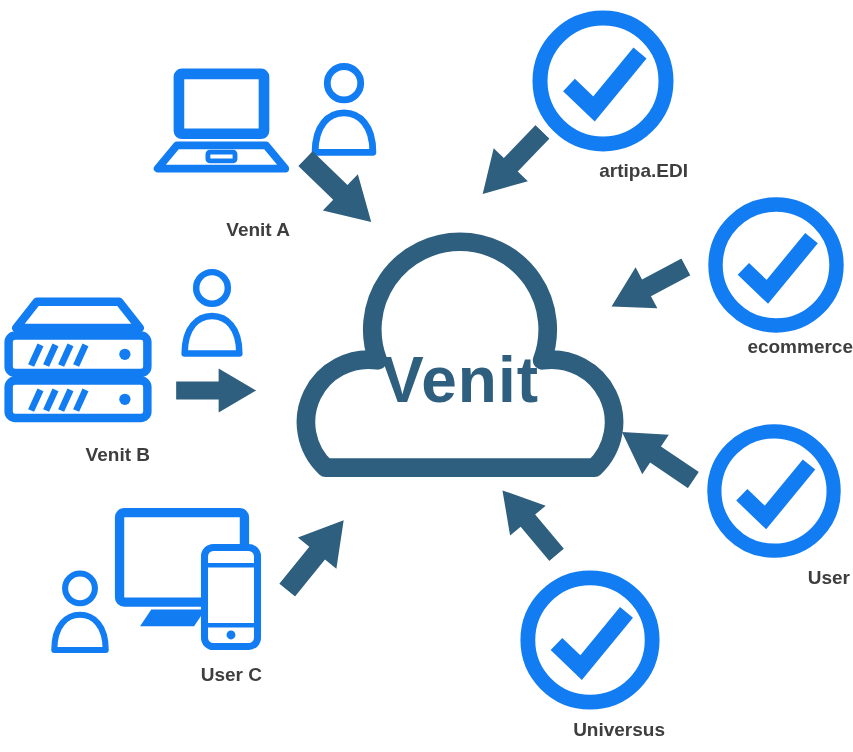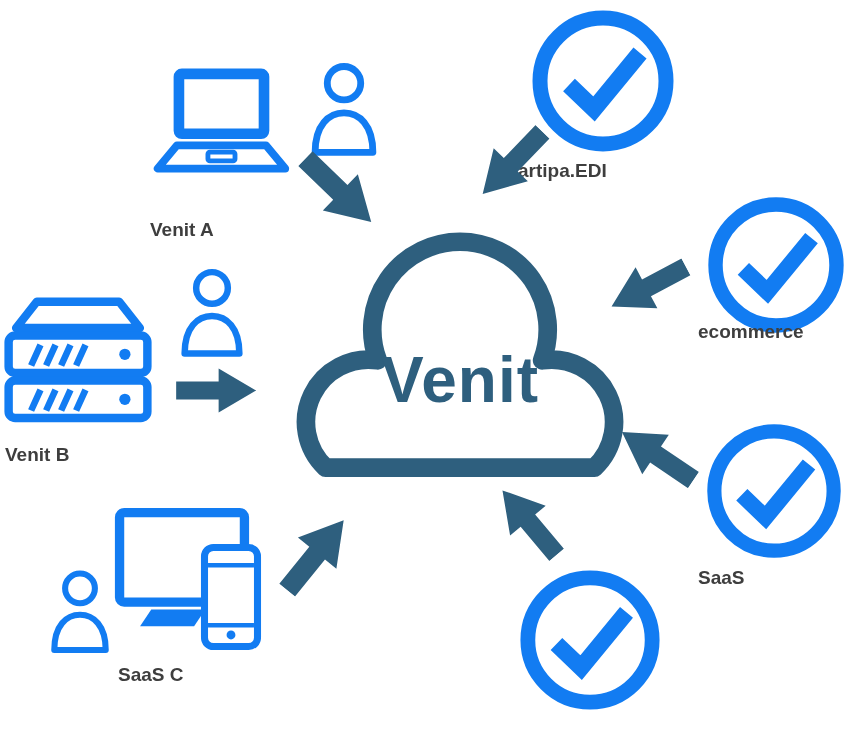--- a/index.html
+++ b/index.html
@@ -5,21 +5,21 @@
   :root{
     --blue:#127CF2;
     --dark:#2E5F7E;
     --label:#3E3E3E;
   }
   html,body{margin:0;padding:0;background:#ffffff;}
   body{font-family:"Liberation Sans", sans-serif;}
   .canvas{position:relative;width:853px;height:752px;background:#ffffff;overflow:hidden;}
   .abs{position:absolute;}
   .abs svg{display:block;width:100%;height:100%;}
-  .label{position:absolute;font-weight:bold;font-size:19px;color:var(--label);text-align:left;}
+  .label{position:absolute;font-weight:bold;font-size:19px;color:var(--label);text-align:right;}
   .saas-label{position:absolute;font-weight:bold;font-size:64px;line-height:72px;color:var(--dark);
               text-align:center;letter-spacing:1px;}
   .cloud-path{fill:#ffffff;stroke:var(--dark);stroke-width:20;stroke-linejoin:round;}
   .ic{fill:#ffffff;stroke:var(--blue);stroke-linejoin:round;}
   .ic-fill{fill:var(--blue);stroke:none;}
   .stroke-blue{stroke:var(--blue);fill:none;}
   .arrow-poly{fill:var(--dark);}
 </style>
 </head>
 <body>
@@ -89,21 +89,21 @@
       <path class="stroke-blue" stroke-width="5" d="M9 24 L61 24 M9 92 L61 92"></path>
       <circle class="ic-fill" cx="35" cy="103" r="5"></circle>
     </svg>
   </div>
   <div class="abs" style="left:46px;top:566px;width:68px;height:88px;">
     <svg viewBox="0 0 100 130">
       <circle class="ic" cx="50" cy="33" r="22" stroke-width="9"></circle>
       <path class="ic" stroke-width="9" d="M 12 124 C 12 88 30 72 50 72 C 70 72 88 88 88 124 Z"></path>
     </svg>
   </div>
-  <div class="label" style="left:118px;top:664px;width:144px;">SaaS C</div>
+  <div class="label" style="left:118px;top:664px;width:144px;">User C</div>
   <div class="abs" style="left:270px;top:527px;width:92px;height:55px;transform:rotate(-51deg);">
     <svg viewBox="0 0 100 60">
       <polygon class="arrow-poly" points="0,19 52,19 52,3 98,30 52,57 52,41 0,41"></polygon>
     </svg>
   </div>
 
   <div class="abs" style="left:528px;top:6px;width:150px;height:150px;">
     <svg viewBox="0 0 150 150">
       <circle class="ic" cx="75" cy="75" r="63" stroke-width="15"></circle>
       <path class="stroke-blue" stroke-width="17" d="M 41 79 L 66 103 L 112 47"></path>
@@ -115,45 +115,46 @@
       <polygon class="arrow-poly" points="0,19 52,19 52,3 98,30 52,57 52,41 0,41"></polygon>
     </svg>
   </div>
 
   <div class="abs" style="left:704px;top:193px;width:144px;height:144px;">
     <svg viewBox="0 0 150 150">
       <circle class="ic" cx="75" cy="75" r="63" stroke-width="15"></circle>
       <path class="stroke-blue" stroke-width="17" d="M 41 79 L 66 103 L 112 47"></path>
     </svg>
   </div>
-  <div class="label" style="left:698px;top:321px;width:155px;">ecommerce</div>
+  <div class="label" style="left:698px;top:336px;width:155px;">ecommerce</div>
   <div class="abs" style="left:605px;top:261px;width:86px;height:52px;transform:rotate(152deg);">
     <svg viewBox="0 0 100 60">
       <polygon class="arrow-poly" points="0,19 52,19 52,3 98,30 52,57 52,41 0,41"></polygon>
     </svg>
   </div>
 
   <div class="abs" style="left:703px;top:420px;width:142px;height:142px;">
     <svg viewBox="0 0 150 150">
       <circle class="ic" cx="75" cy="75" r="63" stroke-width="15"></circle>
       <path class="stroke-blue" stroke-width="17" d="M 41 79 L 66 103 L 112 47"></path>
     </svg>
   </div>
-  <div class="label" style="left:698px;top:567px;width:152px;">SaaS</div>
+  <div class="label" style="left:698px;top:567px;width:152px;">User</div>
   <div class="abs" style="left:613px;top:429px;width:88px;height:53px;transform:rotate(-146deg);">
     <svg viewBox="0 0 100 60">
       <polygon class="arrow-poly" points="0,19 52,19 52,3 98,30 52,57 52,41 0,41"></polygon>
     </svg>
   </div>
 
   <div class="abs" style="left:516px;top:566px;width:148px;height:148px;">
     <svg viewBox="0 0 150 150">
       <circle class="ic" cx="75" cy="75" r="63" stroke-width="15"></circle>
       <path class="stroke-blue" stroke-width="17" d="M 41 79 L 66 103 L 112 47"></path>
     </svg>
   </div>
+  <div class="label" style="left:515px;top:719px;width:150px;">Universus</div>
   <div class="abs" style="left:486px;top:496px;width:86px;height:52px;transform:rotate(-130deg);">
     <svg viewBox="0 0 100 60">
       <polygon class="arrow-poly" points="0,19 52,19 52,3 98,30 52,57 52,41 0,41"></polygon>
     </svg>
   </div>
 
 </div>
 
 </body></html>

